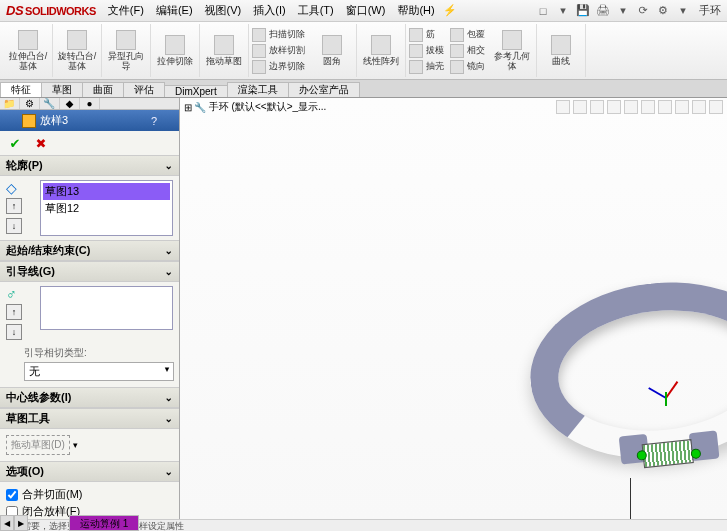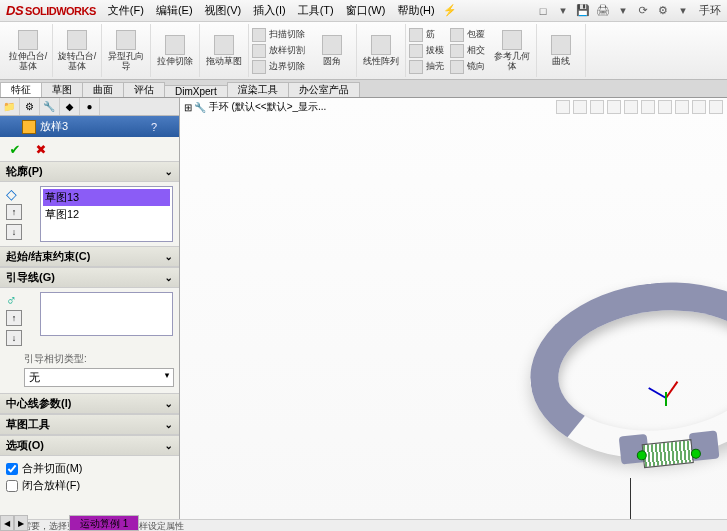--- a/index.html
+++ b/index.html
@@ -289,20 +289,24 @@
 
     <div class="section-head">
         <span>中心线参数(I)</span>
         <span class="chev">⌄</span>
       </div>
 
     <div class="section-head">
         <span>草图工具</span>
         <span class="chev">⌄</span>
       </div>
+    <div class="section-body">
+      <span class="drag-box">拖动草图(D)</span>
+      <span style="font-size:9px;">▾</span>
+    </div>
 
     <div class="section-head">
         <span>选项(O)</span>
         <span class="chev">⌄</span>
       </div>
     <div class="section-body">
       <label class="chk">
           <input type="checkbox" checked="" style="">
           <span>合并切面(M)</span>
         </label>

